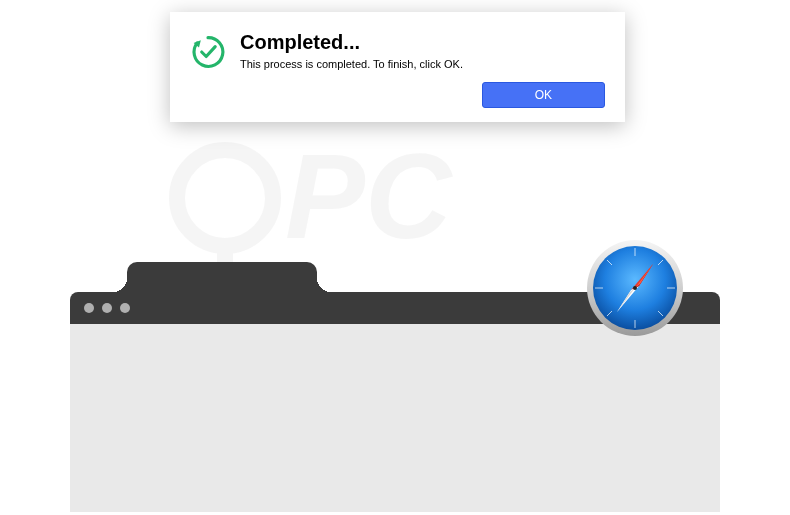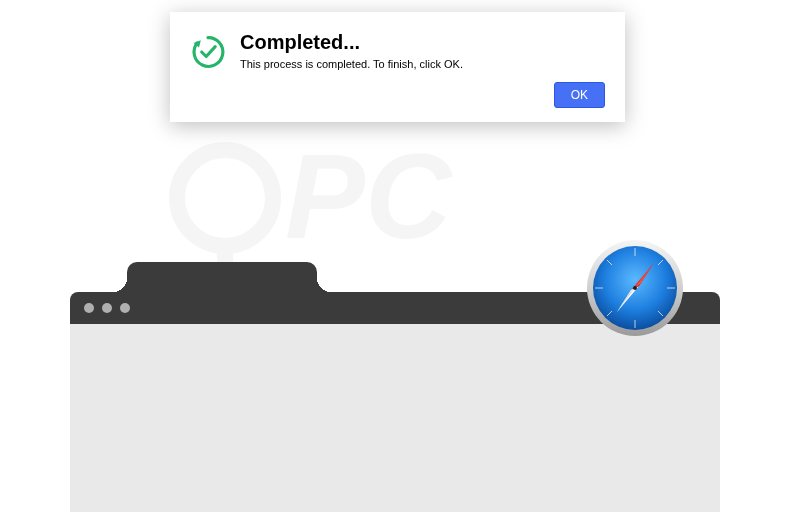--- a/index.html
+++ b/index.html
@@ -68,21 +68,21 @@
       display: flex;
       justify-content: flex-end;
       margin-top: 12px;
     }
     .ok-button {
       background: #4671f6;
       color: #fff;
       border: 1px solid #2a58e0;
       border-radius: 3px;
       font-size: 12px;
-      padding: 5px 16px;
+      padding: 5px 52px;
       cursor: pointer;
     }
     .browser-window {
       position: absolute;
       left: 70px;
       top: 292px;
       width: 650px;
       height: 220px;
       z-index: 5;
     }

